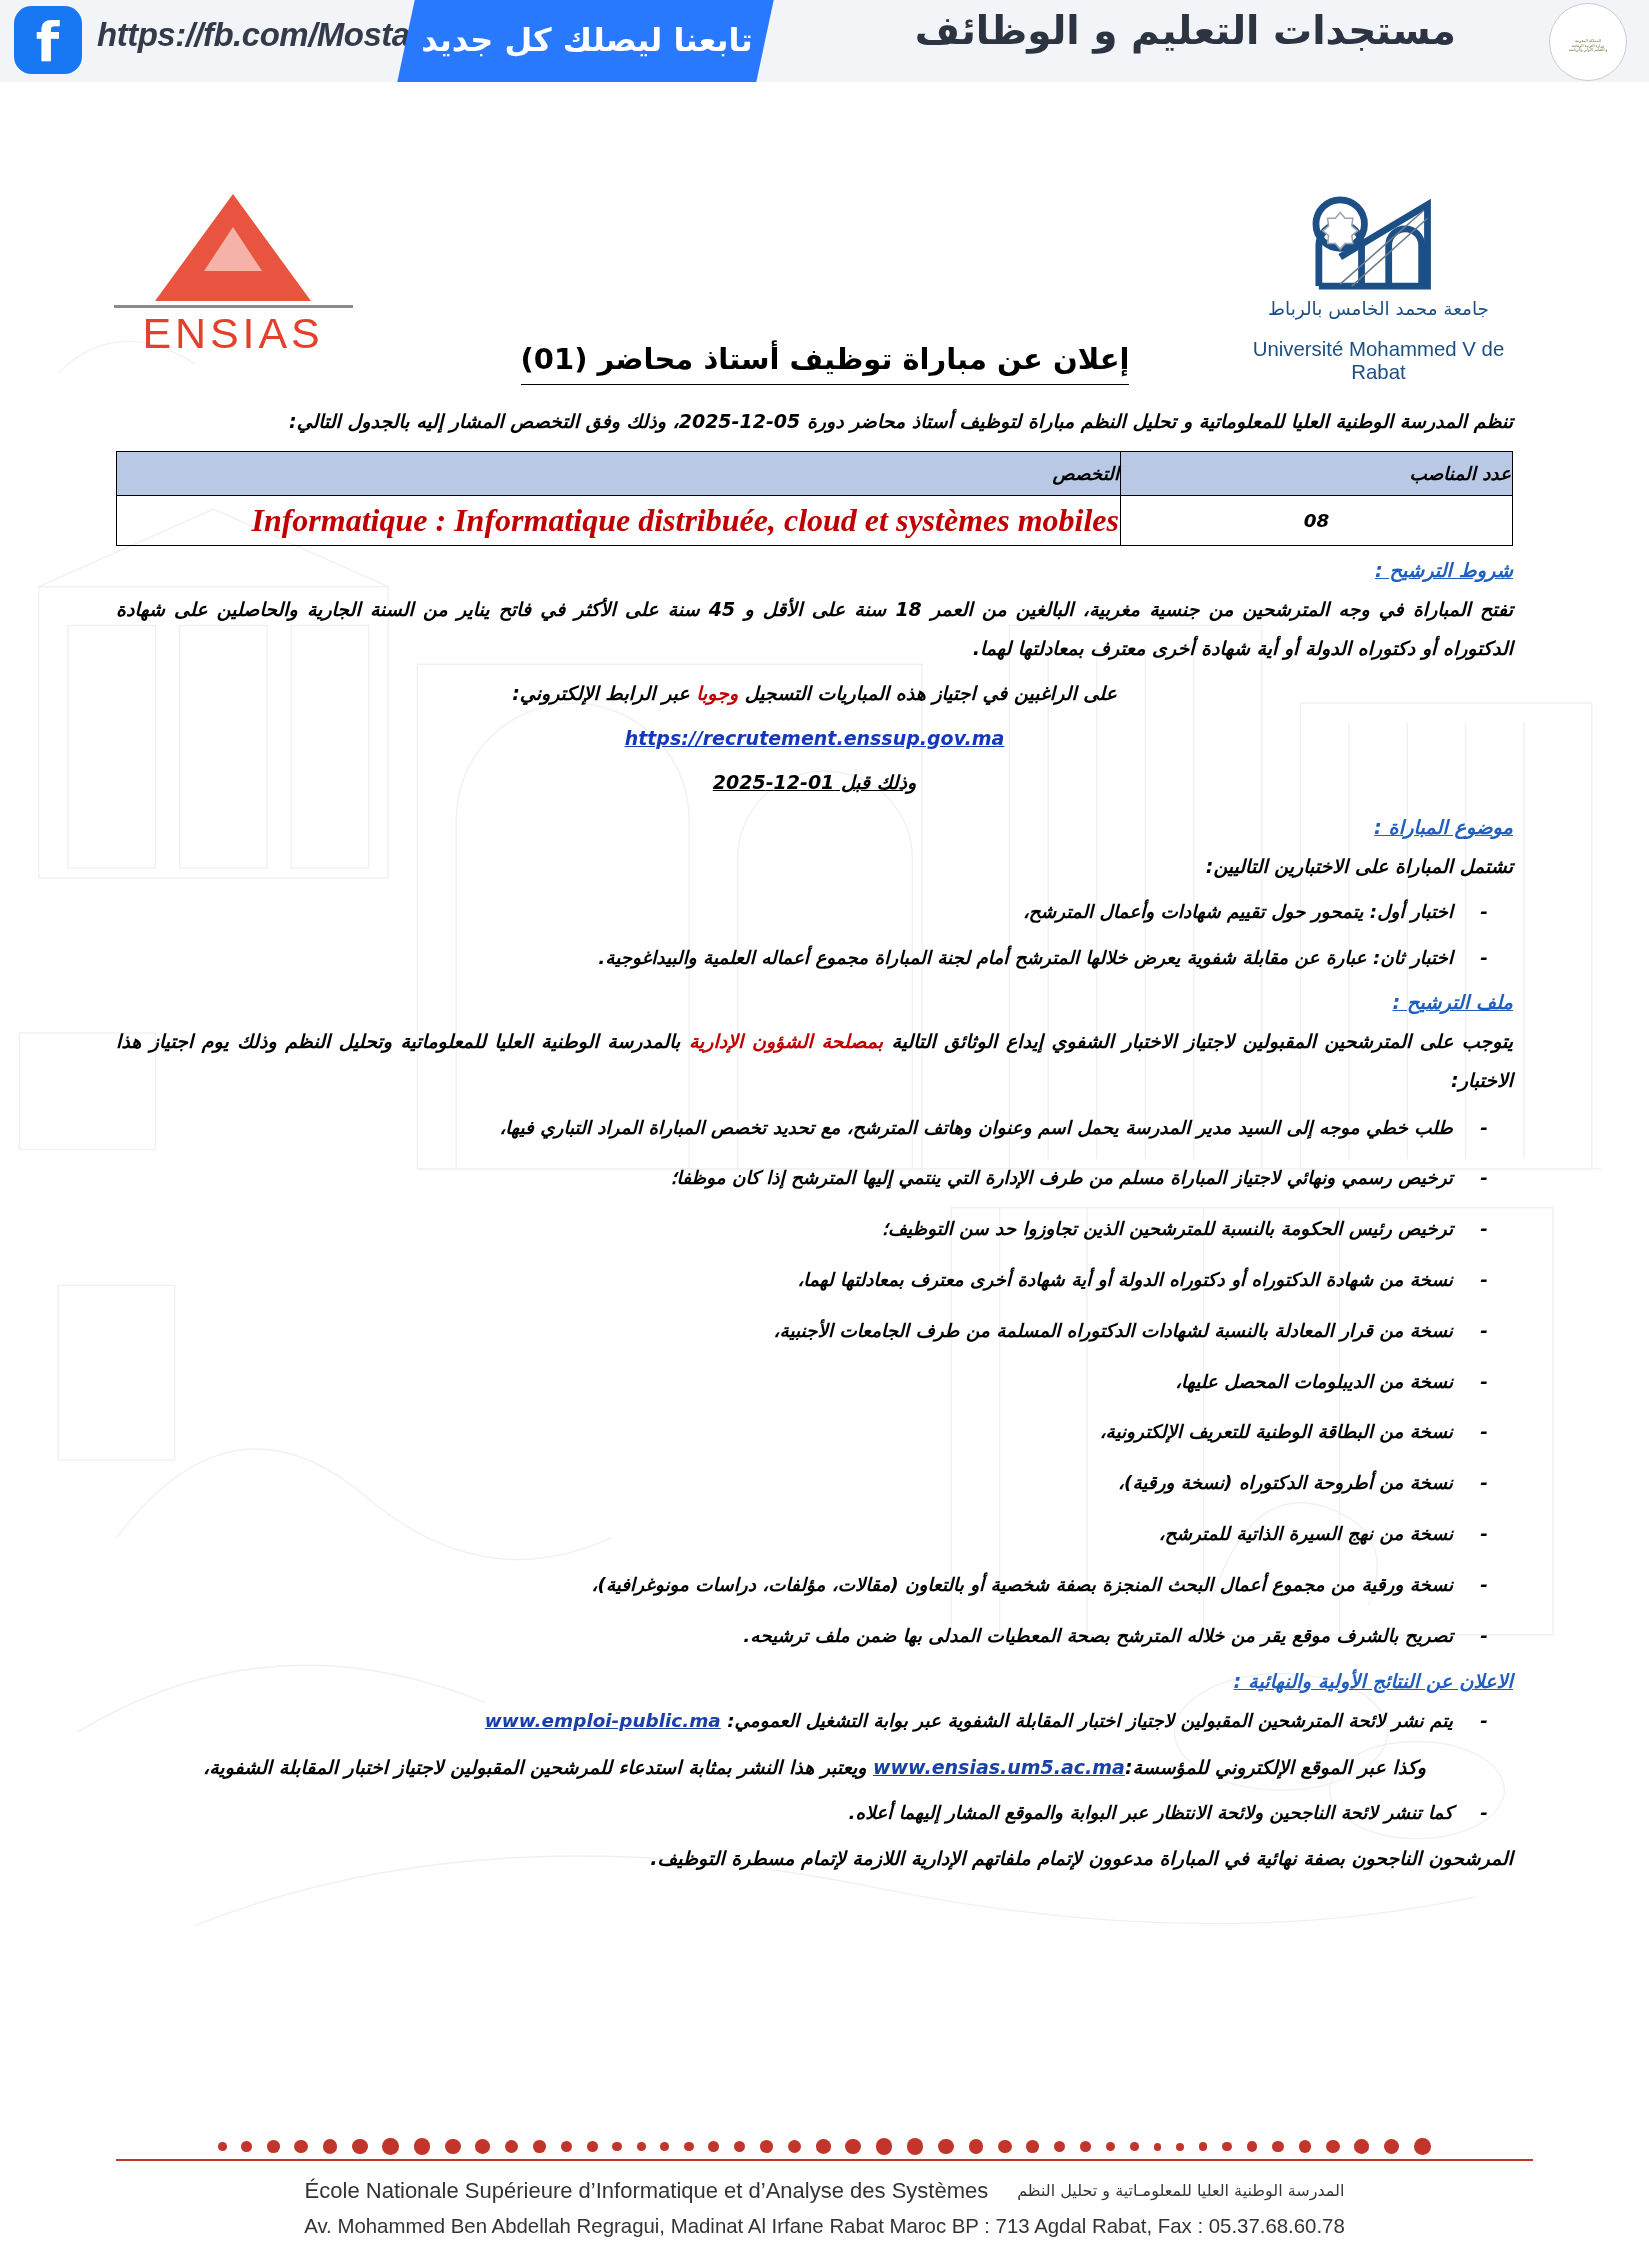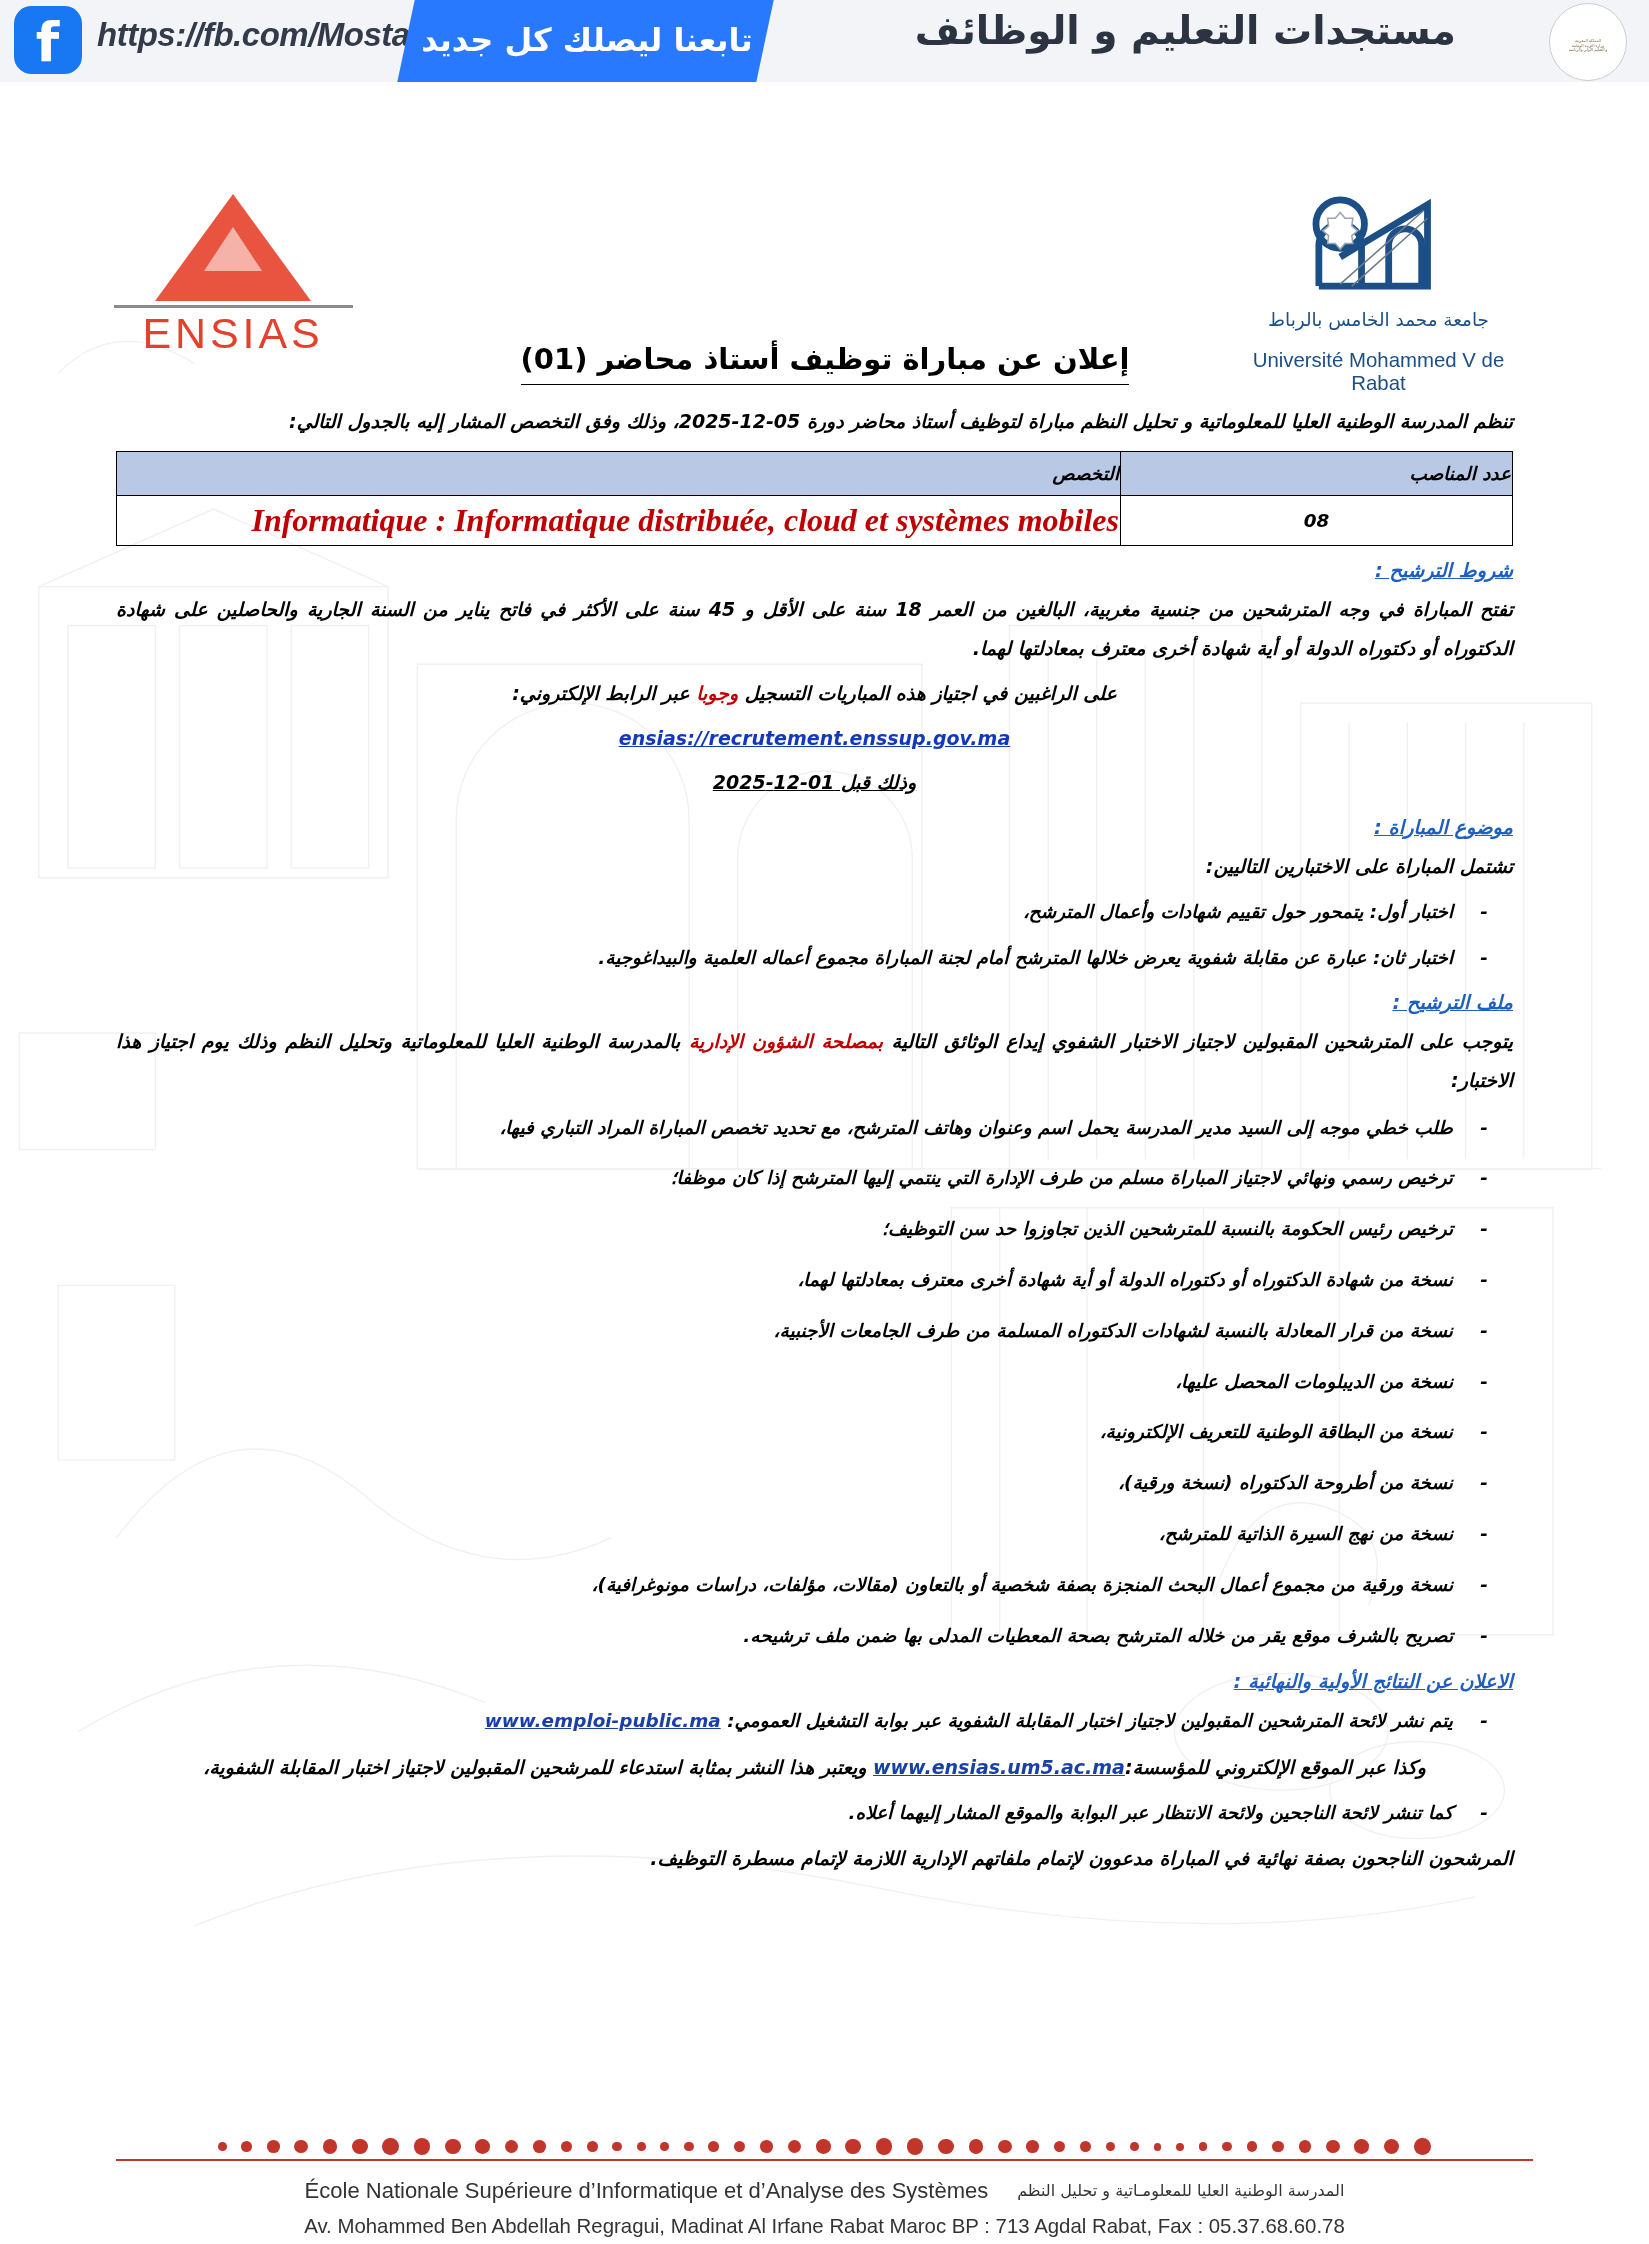--- a/index.html
+++ b/index.html
@@ -94,21 +94,21 @@
   }
   .logo-ensias .word{
     position:absolute;left:0;top:115px;width:262px;text-align:center;
     font-family:"Liberation Sans",sans-serif;font-size:43px;letter-spacing:3.9px;
     color:#e5402c;
   }
 
   .logo-um5{position:absolute;right:116px;top:107px;width:311px;height:150px;text-align:center;}
   .logo-um5 .ar{
     direction:rtl;font-family:"DejaVu Sans",sans-serif;font-size:18.4px;color:#1b4f86;
-    margin-top:11px;letter-spacing:1px;
+    margin-top:0;letter-spacing:1px;
   }
   .logo-um5 .fr{
     font-family:"Liberation Sans",sans-serif;font-size:20.4px;color:#1b4f86;margin-top:19px;
   }
 
   .doc-title{
     position:absolute;left:0;top:260px;width:1650px;text-align:center;
     direction:rtl;font-family:"DejaVu Sans",sans-serif;font-weight:bold;
     font-size:29px;color:#000;
   }
@@ -283,21 +283,21 @@
         <tr>
           <td>08</td>
           <td class="fr">Informatique : Informatique distribuée, cloud et systèmes mobiles</td>
         </tr>
       </tbody>
     </table>
 
     <div class="sec-head">شروط الترشيح :</div>
     <p class="p">تفتح المباراة في وجه المترشحين من جنسية مغربية، البالغين من العمر 18 سنة على الأقل و 45 سنة على الأكثر في فاتح يناير من السنة الجارية  والحاصلين على شهادة الدكتوراه أو دكتوراه الدولة أو أية شهادة أخرى معترف بمعادلتها لهما.</p>
     <p class="p center"><span>على الراغبين في اجتياز هذه المباريات التسجيل </span><span class="red">وجوبا</span><span> عبر الرابط الإلكتروني:</span></p>
-    <p class="p center"><a class="link" href="#">ensias://recrutement.enssup.gov.ma</a></p>
+    <p class="p center"><a class="link" href="#">https://recrutement.enssup.gov.ma</a></p>
     <p class="p center underline">وذلك قبل 01-12-2025</p>
 
     <div class="sec-head">موضوع المباراة :</div>
     <p class="p">تشتمل المباراة على الاختبارين التاليين:</p>
     <ul class="docs">
       <li>اختبار أول: يتمحور حول تقييم شهادات وأعمال المترشح،</li>
       <li>اختبار ثان: عبارة عن مقابلة شفوية يعرض خلالها المترشح أمام لجنة المباراة مجموع أعماله العلمية والبيداغوجية.</li>
     </ul>
 
     <div class="sec-head">ملف الترشيح :</div>

